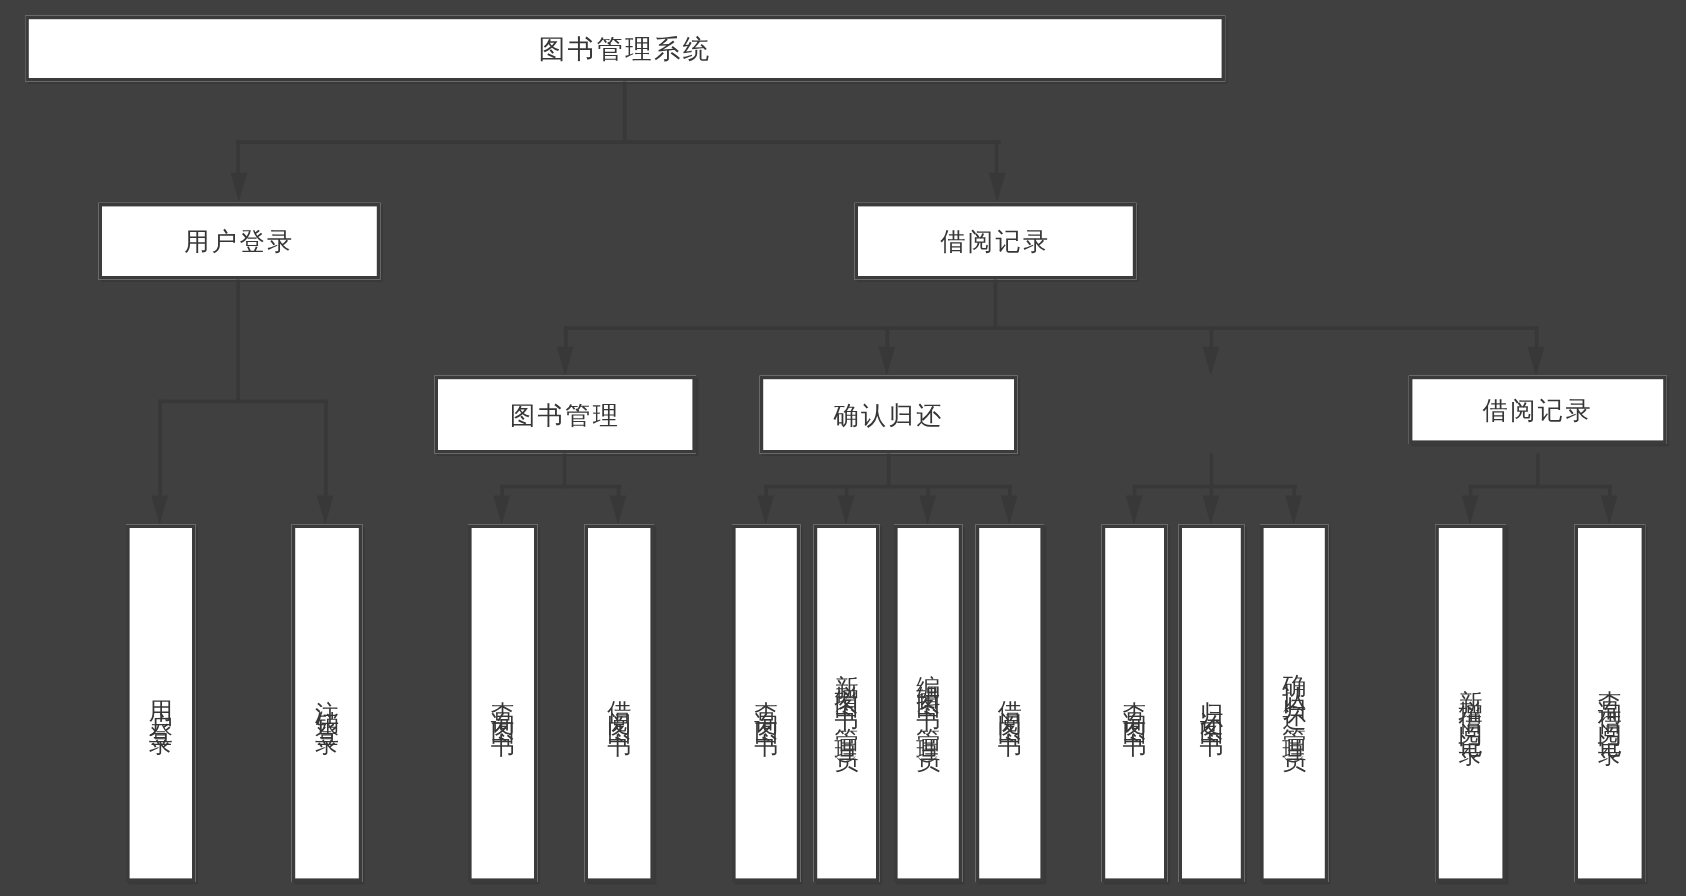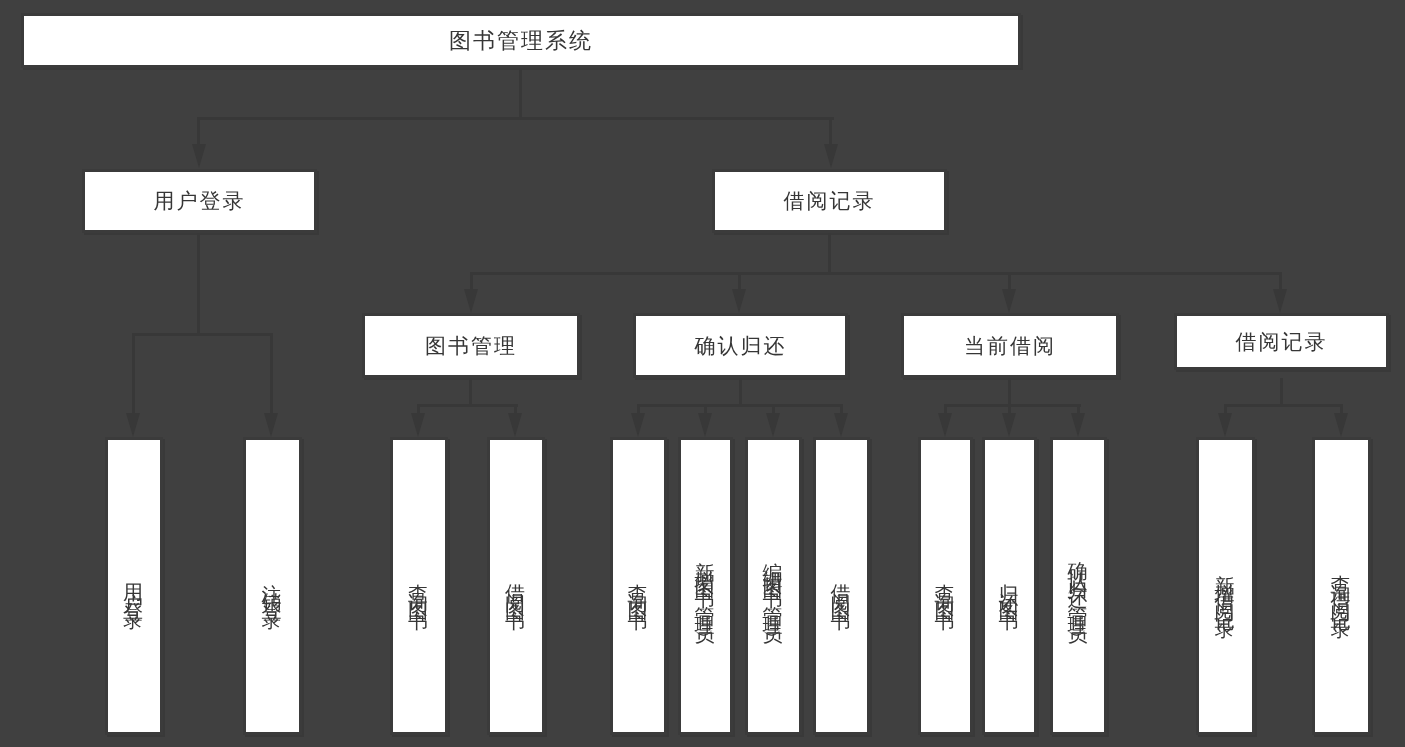--- a/index.html
+++ b/index.html
@@ -67,21 +67,20 @@
   <div class="arrow" style="left:464px;top:289px"></div>
   <div class="vline" style="left:738px;top:272px;height:19px"></div>
   <div class="arrow" style="left:732px;top:289px"></div>
   <div class="vline" style="left:1008px;top:272px;height:19px"></div>
   <div class="arrow" style="left:1002px;top:289px"></div>
   <div class="vline" style="left:1279px;top:272px;height:19px"></div>
   <div class="arrow" style="left:1273px;top:289px"></div>
 
   <div class="node" style="left:362px;top:313px;width:218px;height:65px">图书管理</div>
   <div class="node" style="left:633px;top:313px;width:215px;height:65px">确认归还</div>
-  <div class="node" style="left:901px;top:313px;width:218px;height:65px">当前借阅</div>
   <div class="node" style="left:1174px;top:313px;width:215px;height:57px">借阅记录</div>
 
   <div class="vline" style="left:469px;top:378px;height:29px"></div>
   <div class="hline" style="left:417px;top:404px;width:101px"></div>
   <div class="vline" style="left:417px;top:404px;height:11px"></div>
   <div class="arrow" style="left:411px;top:413px"></div>
   <div class="vline" style="left:514px;top:404px;height:11px"></div>
   <div class="arrow" style="left:508px;top:413px"></div>
 
   <div class="vline" style="left:739px;top:378px;height:29px"></div>

